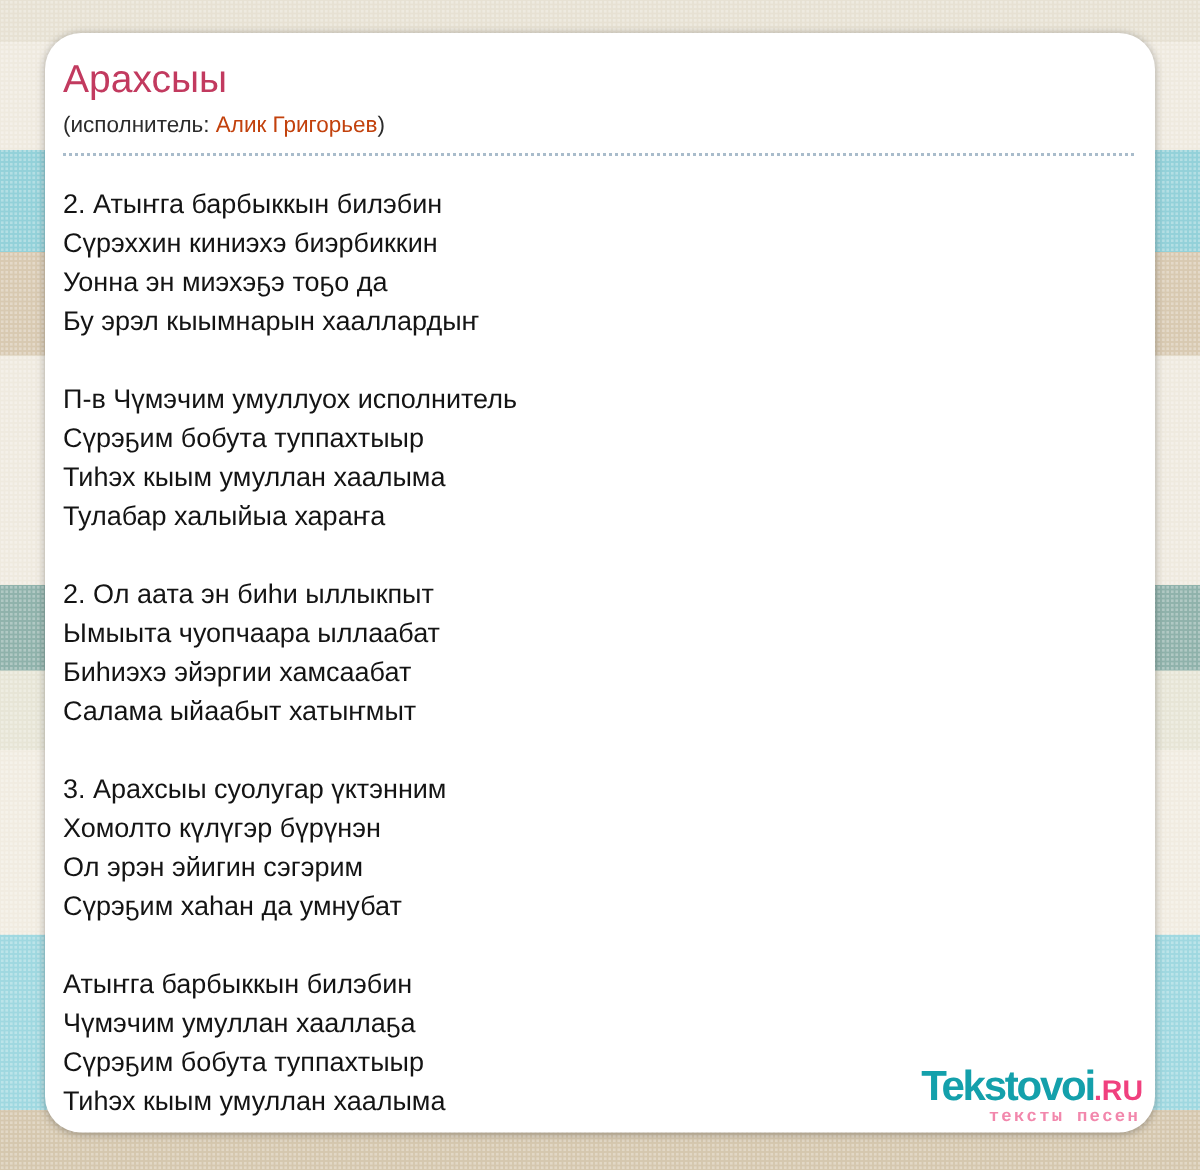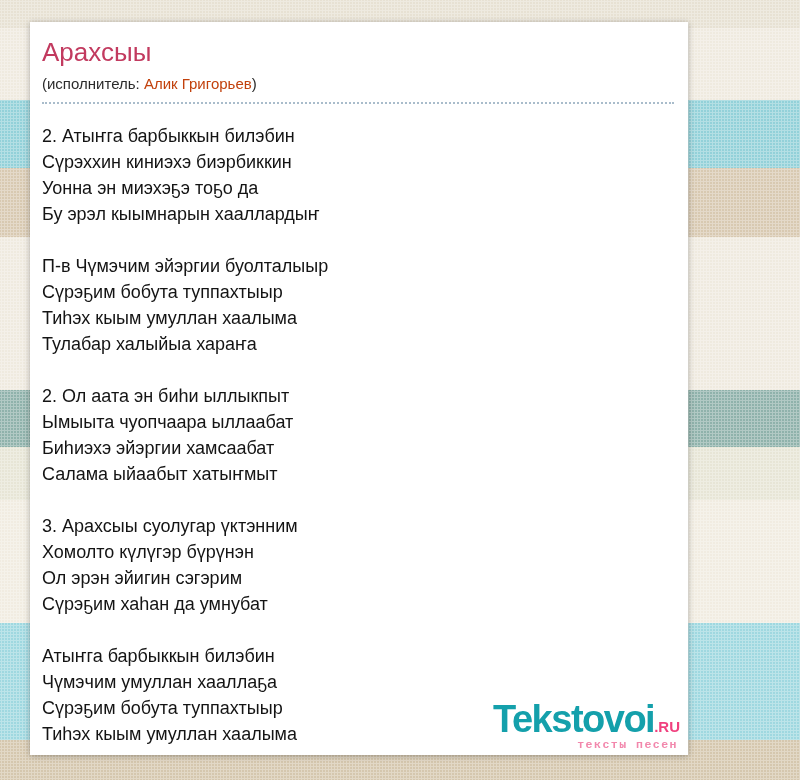--- a/index.html
+++ b/index.html
@@ -10,44 +10,44 @@
   
   .bg{position:absolute;left:0;top:0;width:800px;height:780px;}
   .band{position:absolute;left:0;width:800px;}
   .bg .grain{
     position:absolute;left:0;top:0;width:800px;height:780px;
     background-image:radial-gradient(rgba(255,255,255,.30) 1px, rgba(0,0,0,0) 1.2px);
     background-size:3px 3px;pointer-events:none;
   }
   
   .paper{
-    position:absolute;left:30px;top:22px;width:658px;height:733px;
-    background:#ffffff;box-shadow:0 1px 6px rgba(0,0,0,.30);
+    position:absolute;left:30px;top:22px;width:740px;height:733px;
+    background:#ffffff;box-shadow:0 1px 6px rgba(0,0,0,.30);border-radius:24px;
   }
   .inner{padding:16px 14px 0 12px;}
   .title{
     margin:0 0 7px 0;font-size:26px;font-weight:400;color:#c23a5f;
     line-height:1.15;
   }
   .artist-line{
     font-size:15px;color:#2b2b2b;padding-bottom:9px;
     border-bottom:2px dotted #a9bccb;line-height:1.2;
   }
   .artist-line a{color:#c2410c;text-decoration:none;}
   .lyrics{margin-top:19px;font-size:18px;color:#141414;}
   .stanza{margin:0 0 26px 0;}
   .lyr-line{line-height:26px;white-space:pre;}
   
   .logo{
     position:absolute;right:8px;bottom:2px;text-align:right;
     text-decoration:none;line-height:1;
   }
   .logo .row{display:flex;align-items:baseline;justify-content:flex-end;}
-  .brand{font-size:38px;font-weight:bold;color:#14a0ab;letter-spacing:-1.5px;}
-  .domain{font-size:15px;font-weight:bold;color:#f0407e;letter-spacing:0;}
+  .brand{font-size:28px;font-weight:bold;color:#14a0ab;letter-spacing:-1.5px;}
+  .domain{font-size:19px;font-weight:bold;color:#f0407e;letter-spacing:0;}
   .tagline{
     font-size:11.5px;font-weight:bold;color:#f287ac;
     letter-spacing:1.5px;margin:1px 2px 3px 0;font-family:Liberation Mono, monospace;
   }
 </style>
 </head>
 <body>
 
 <div class="bg">
     <div class="band" style="top: 740px; height: 40px; background: rgb(213, 199, 174);"></div>
@@ -68,21 +68,21 @@
     <h1 class="title">Арахсыы</h1>
     <div class="artist-line"><span>(исполнитель: </span><a href="#">Алик Григорьев</a><span>)</span></div>
     <div class="lyrics">
         <div class="stanza">
           <div class="lyr-line">2. Атыҥга барбыккын билэбин</div>
           <div class="lyr-line">Сүрэххин киниэхэ биэрбиккин</div>
           <div class="lyr-line">Уонна эн миэхэҕэ тоҕо да</div>
           <div class="lyr-line">Бу эрэл кыымнарын хааллардыҥ</div>
         </div>
         <div class="stanza">
-          <div class="lyr-line">П-в Чүмэчим эйэргии буолталыыр</div>
+          <div class="lyr-line">П-в Чүмэчим умуллуох исполнитель</div>
           <div class="lyr-line">Сүрэҕим бобута туппахтыыр</div>
           <div class="lyr-line">Тиһэх кыым умуллан хаалыма</div>
           <div class="lyr-line">Тулабар халыйыа хараҥа</div>
         </div>
         <div class="stanza">
           <div class="lyr-line">2. Ол аата эн биһи ыллыкпыт</div>
           <div class="lyr-line">Ымыыта чуопчаара ыллаабат</div>
           <div class="lyr-line">Биһиэхэ эйэргии хамсаабат</div>
           <div class="lyr-line">Салама ыйаабыт хатыҥмыт</div>
         </div>

